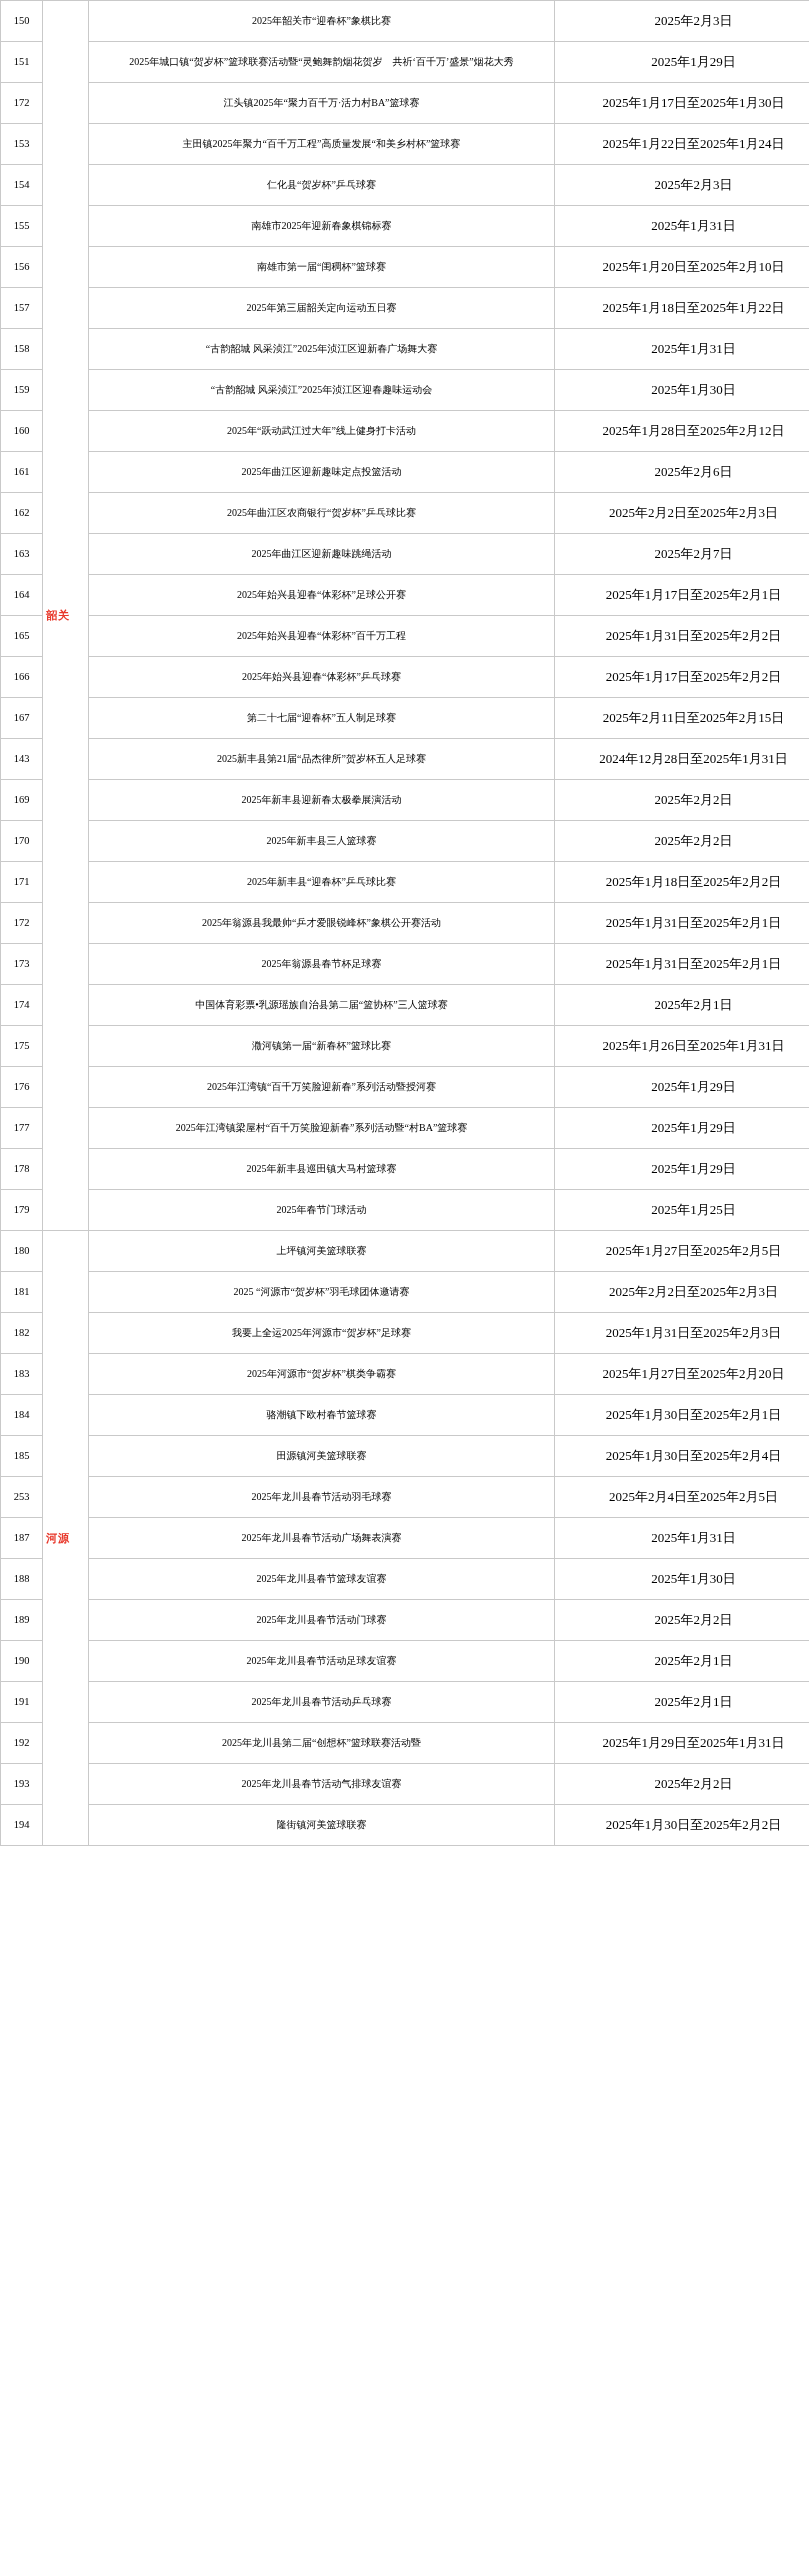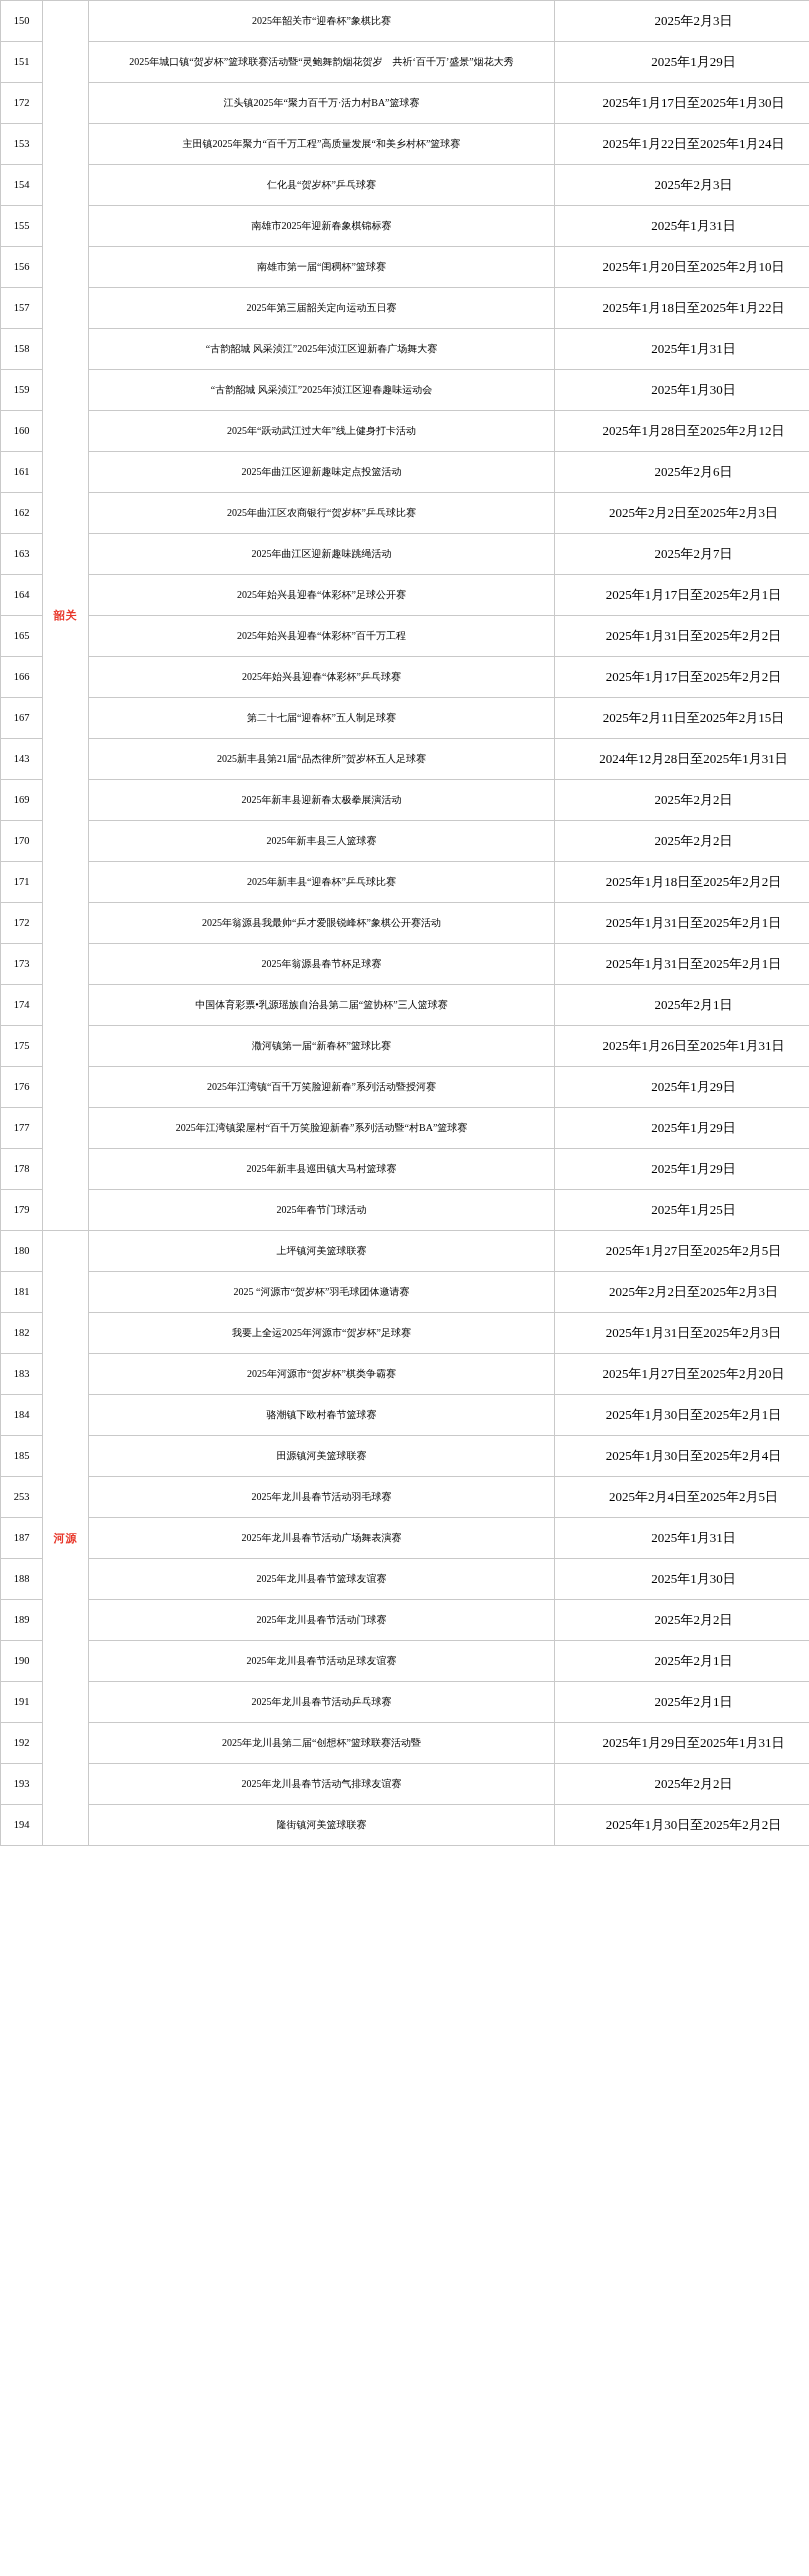--- a/index.html
+++ b/index.html
@@ -37,21 +37,21 @@
     font-size: 10.5px;
     color: #000;
     text-align: center;
     height: 31px;
   }
   td.city {
     font-size: 11.2px;
     font-weight: bold;
     color: #e8372a;
     letter-spacing: 0.7px;
-    text-align: center;
+    text-align: left;
   }
   td.name {
     font-size: 10px;
     padding: 4.5px 9px;
     word-break: break-all;
   }
   td.date {
     font-size: 13px;
     white-space: nowrap;
     padding-left: 26px;

